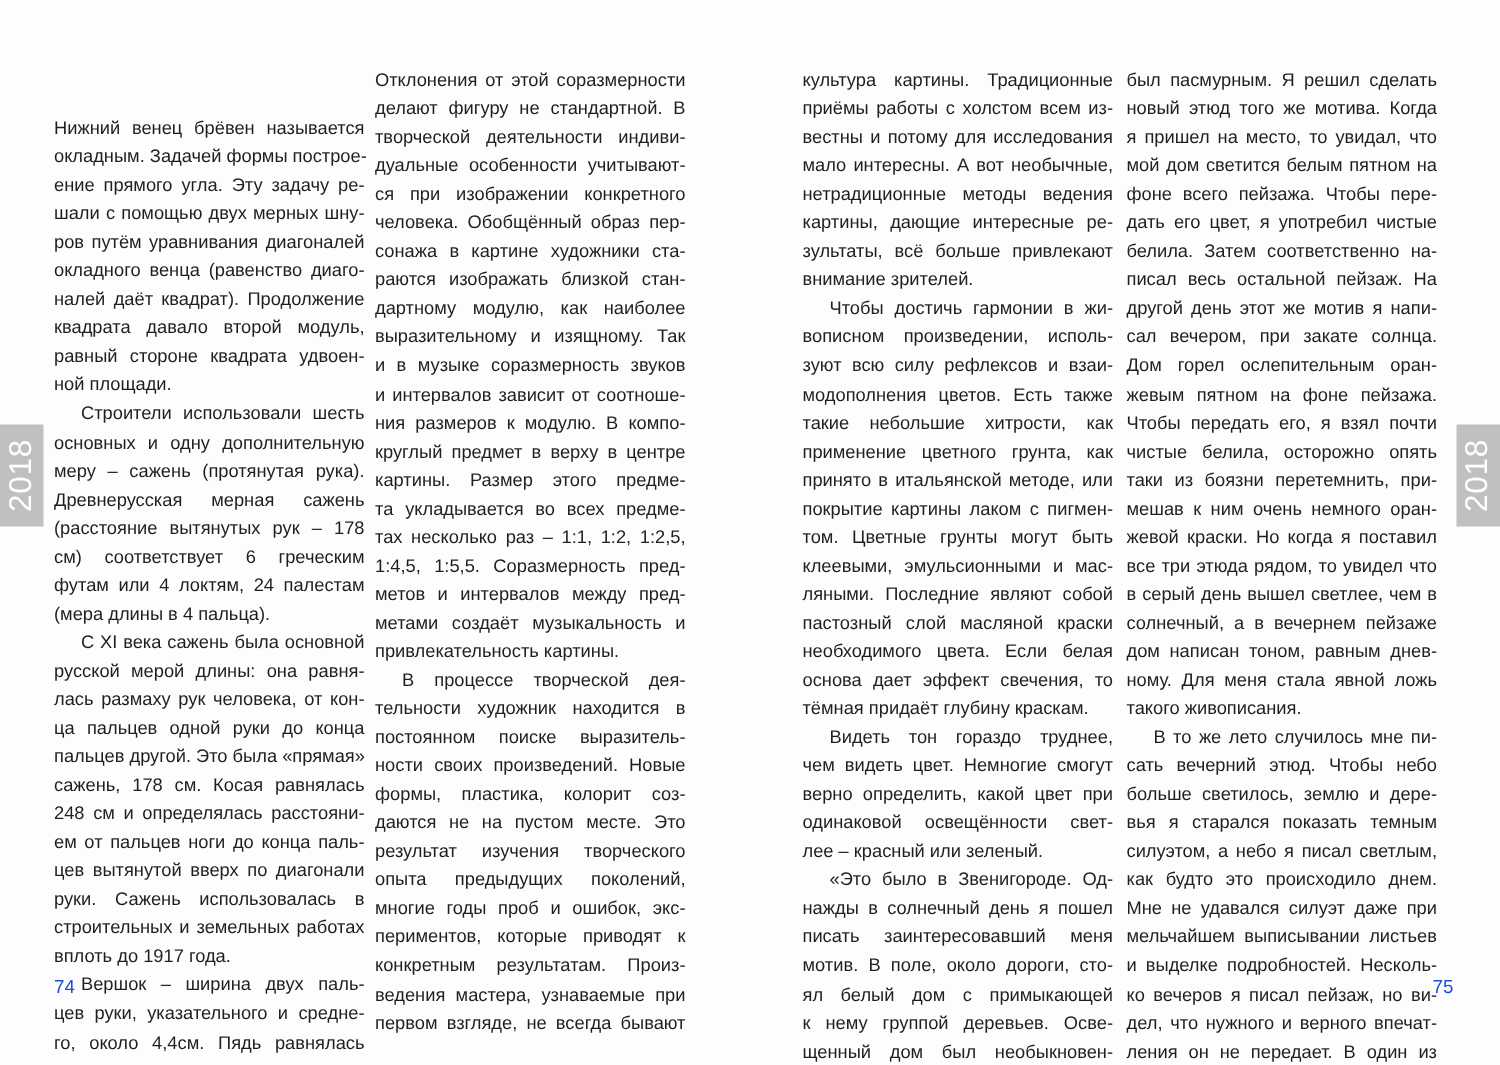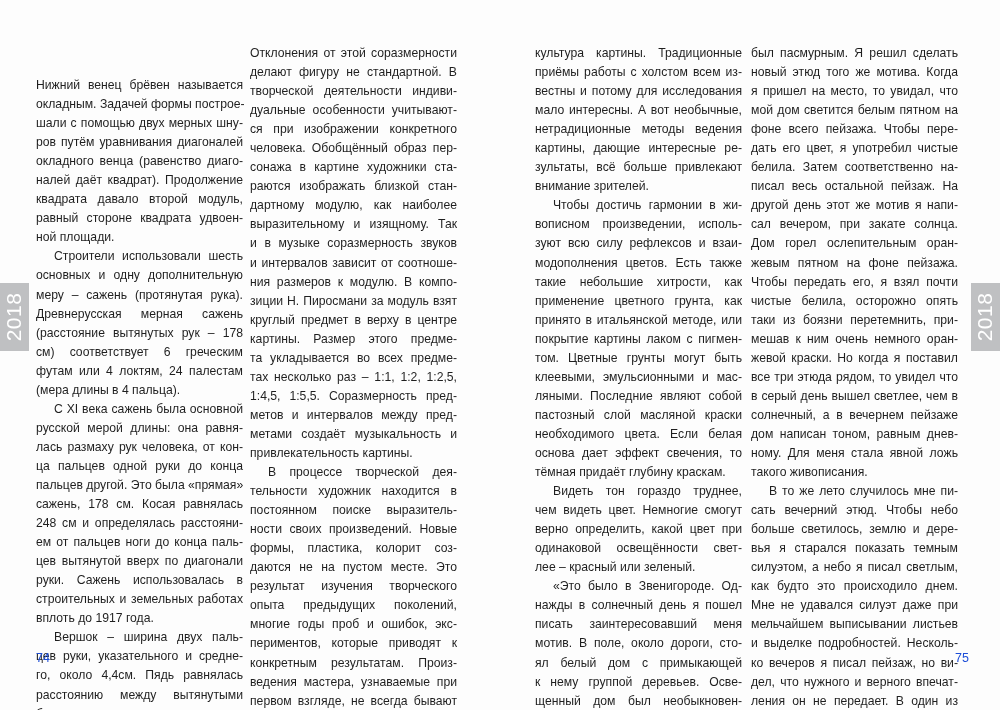--- a/index.html
+++ b/index.html
@@ -49,20 +49,21 @@
 </head>
 <body>
 
 <div class="page page-left">
   <div class="year-tab tab-left">
     <span>2018</span>
   </div>
   <div class="column col-1">
       <span class="line">Нижний венец брёвен называется</span>
       <span class="line">окладным. Задачей формы построе-</span>
+      <span class="line">ение прямого угла. Эту задачу ре-</span>
       <span class="line">шали с помощью двух мерных шну-</span>
       <span class="line">ров путём уравнивания диагоналей</span>
       <span class="line">окладного венца (равенство диаго-</span>
       <span class="line">налей даёт квадрат). Продолжение</span>
       <span class="line">квадрата давало второй модуль,</span>
       <span class="line">равный стороне квадрата удвоен-</span>
       <span class="line last">ной площади.</span>
       <span class="line indent">Строители использовали шесть</span>
       <span class="line">основных и одну дополнительную</span>
       <span class="line">меру – сажень (протянутая рука).</span>
@@ -96,21 +97,20 @@
       <span class="line">дуальные особенности учитывают-</span>
       <span class="line">ся при изображении конкретного</span>
       <span class="line">человека. Обобщённый образ пер-</span>
       <span class="line">сонажа в картине художники ста-</span>
       <span class="line">раются изображать близкой стан-</span>
       <span class="line">дартному модулю, как наиболее</span>
       <span class="line">выразительному и изящному. Так</span>
       <span class="line">и в музыке соразмерность звуков</span>
       <span class="line">и интервалов зависит от соотноше-</span>
       <span class="line">ния размеров к модулю. В компо-</span>
-      <span class="line">зиции Н. Пиросмани за модуль взят</span>
       <span class="line">круглый предмет в верху в центре</span>
       <span class="line">картины. Размер этого предме-</span>
       <span class="line">та укладывается во всех предме-</span>
       <span class="line">тах несколько раз – 1:1, 1:2, 1:2,5,</span>
       <span class="line">1:4,5, 1:5,5. Соразмерность пред-</span>
       <span class="line">метов и интервалов между пред-</span>
       <span class="line">метами создаёт музыкальность и</span>
       <span class="line last">привлекательность картины.</span>
       <span class="line indent">В процессе творческой дея-</span>
       <span class="line">тельности художник находится в</span>

